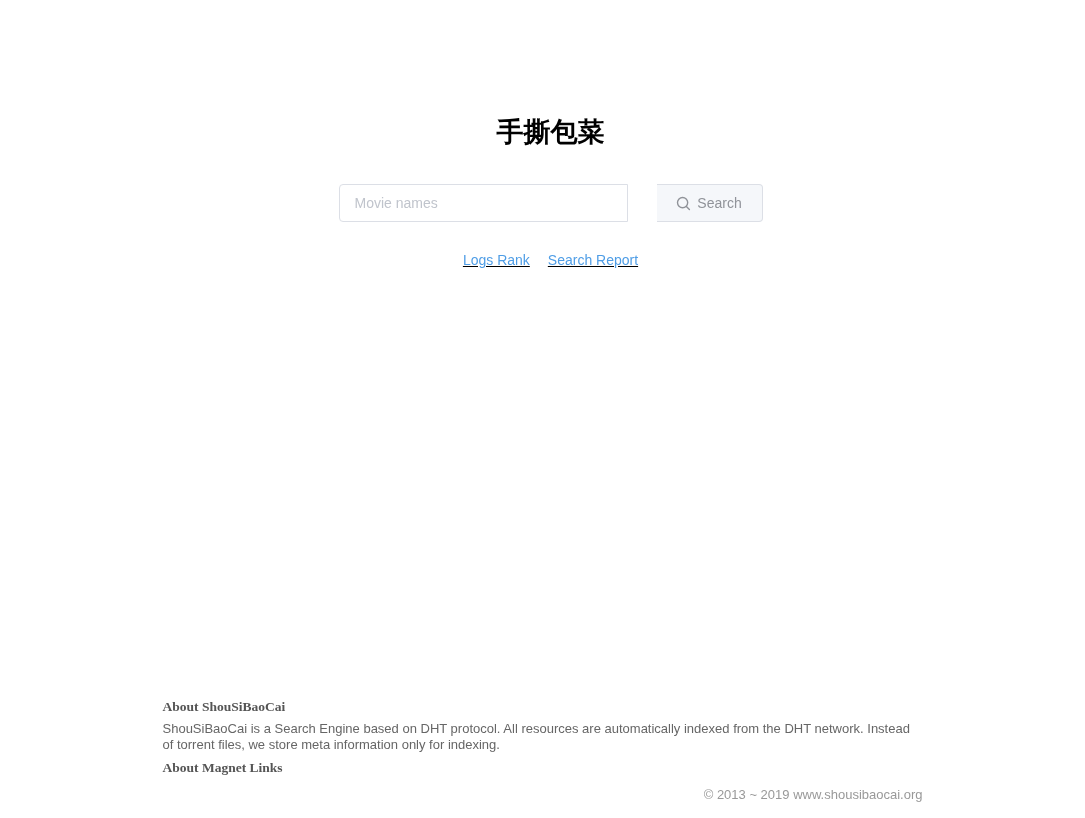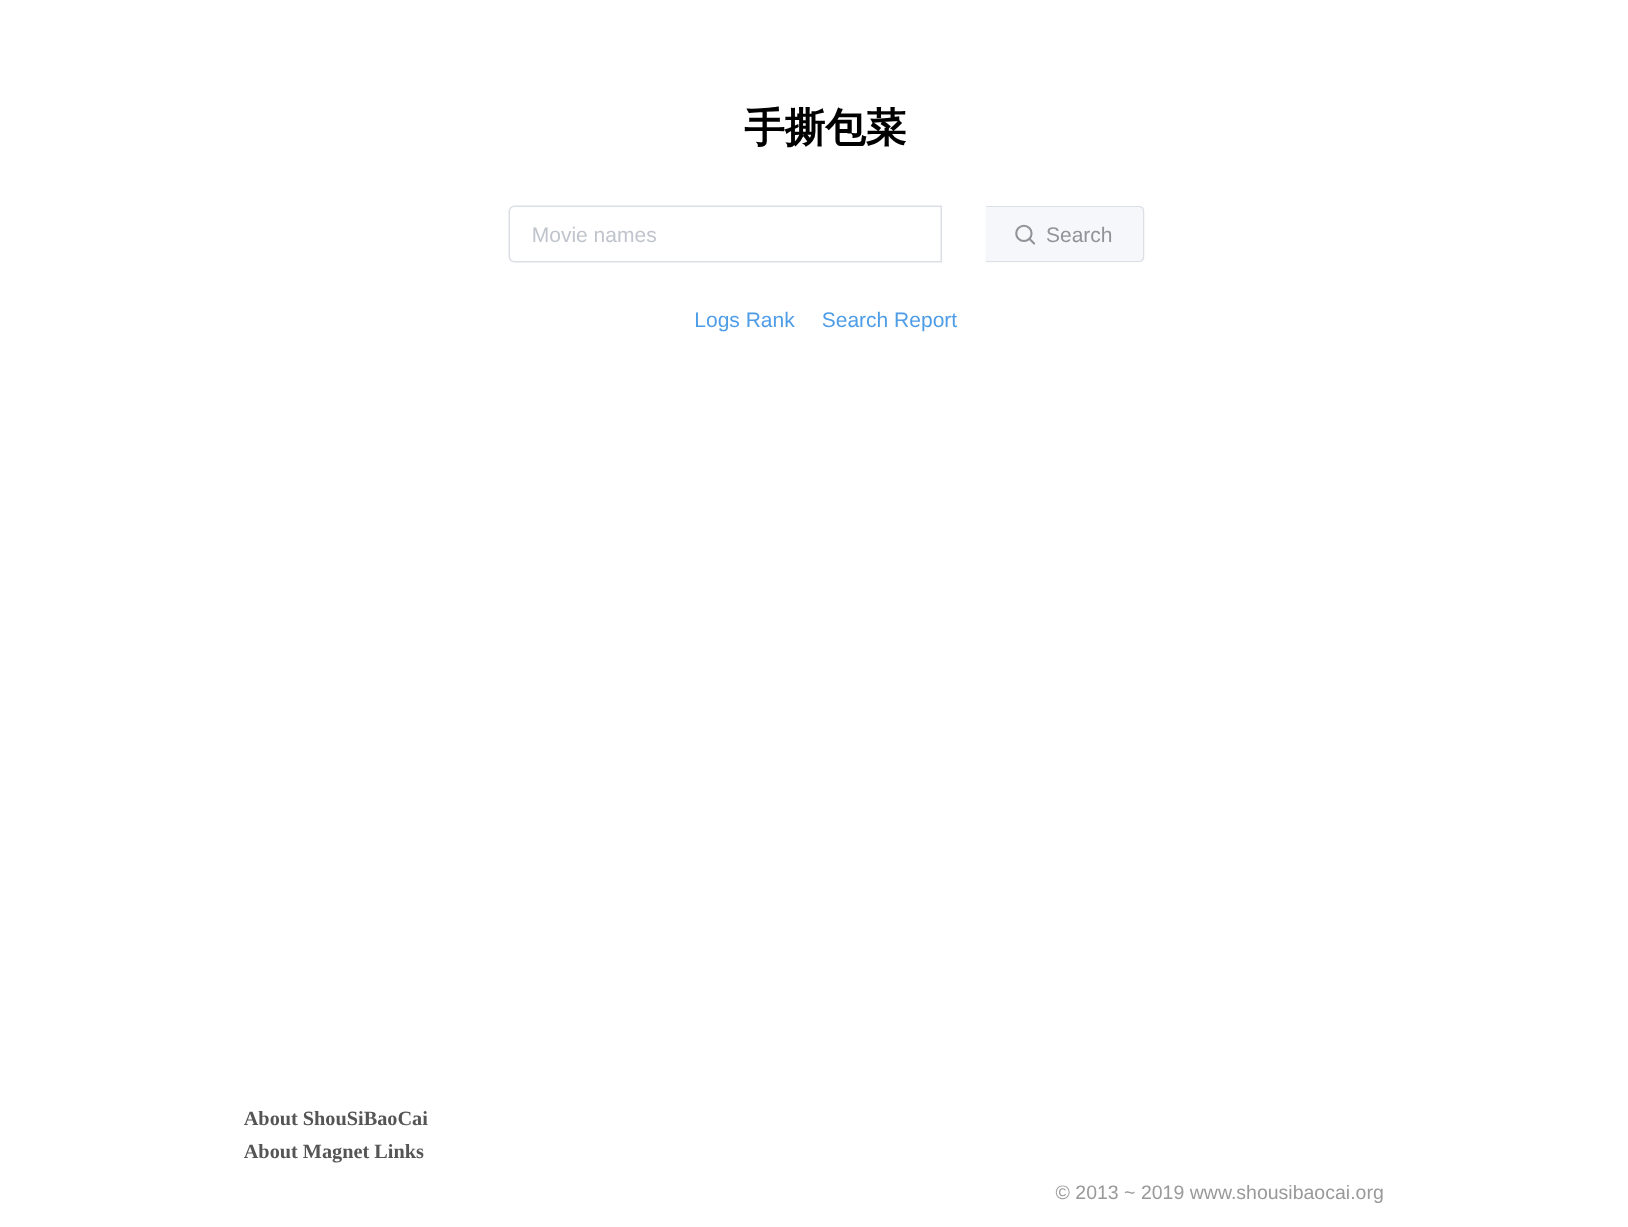--- a/index.html
+++ b/index.html
@@ -8,21 +8,21 @@
     width: 1085px;
     height: 818px;
     background: #ffffff;
     font-family: "Liberation Sans", sans-serif;
     display: flex;
     flex-direction: column;
     overflow: hidden;
   }
 
   
-  .hero { padding-top: 69px; text-align: center; margin-left: 16px; }
+  .hero { padding-top: 116px; text-align: center; margin-left: 16px; }
   .site-title {
     margin: 0;
     font-size: 27px;
     line-height: 1.2;
     font-weight: bold;
     color: #000;
   }
   .subtitle {
     margin: 14px 0 0 0;
     font-size: 16px;
@@ -70,20 +70,21 @@
   }
   .search-button svg { display: block; }
 
   
   .quick-links {
     margin-top: 30px;
     display: flex;
     justify-content: center;
     gap: 18px;
     font-size: 14px;
+    text-decoration: underline;
   }
   .quick-links a {
     color: var(--link, #4E9DE6);
     text-decoration: none;
     cursor: pointer;
   }
 
   
   .page-footer {
     margin-top: auto;
@@ -135,17 +136,18 @@
   </div>
 
   <nav class="quick-links">
     <a href="#">Logs Rank</a>
     <a href="#">Search Report</a>
   </nav>
 </main>
 
 <footer class="page-footer">
   <h4 class="about-heading">About ShouSiBaoCai</h4>
+  <p class="about-body">ShouSiBaoCai is a Search Engine based on DHT protocol. All resources are automatically indexed from the DHT network. Instead of torrent files, we store meta information only for indexing.</p>
 
   <h4 class="about-heading">About Magnet Links</h4>
 
   <div class="copyright">© 2013 ~ 2019 www.shousibaocai.org</div>
 </footer>
 
 </body></html>

